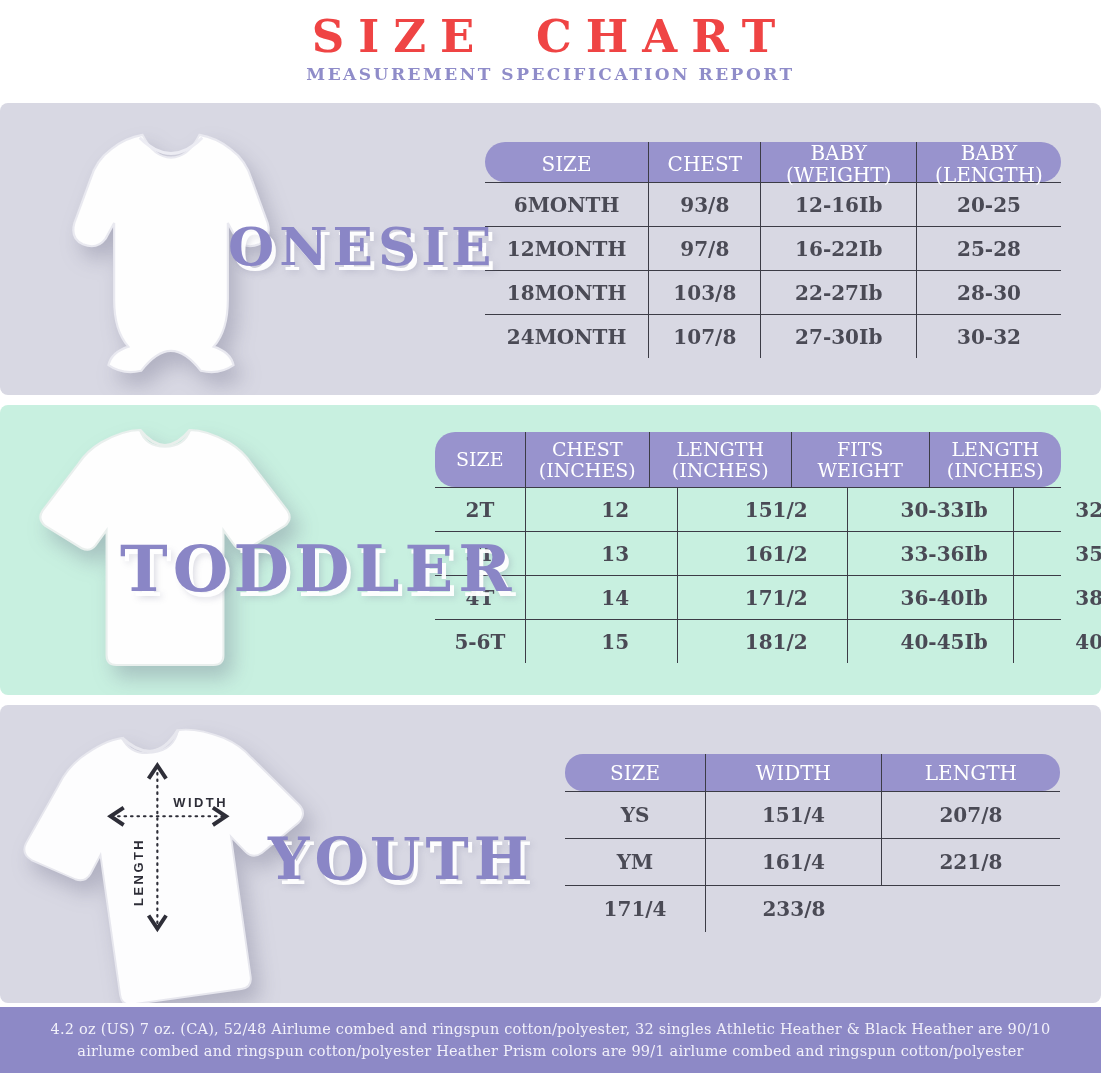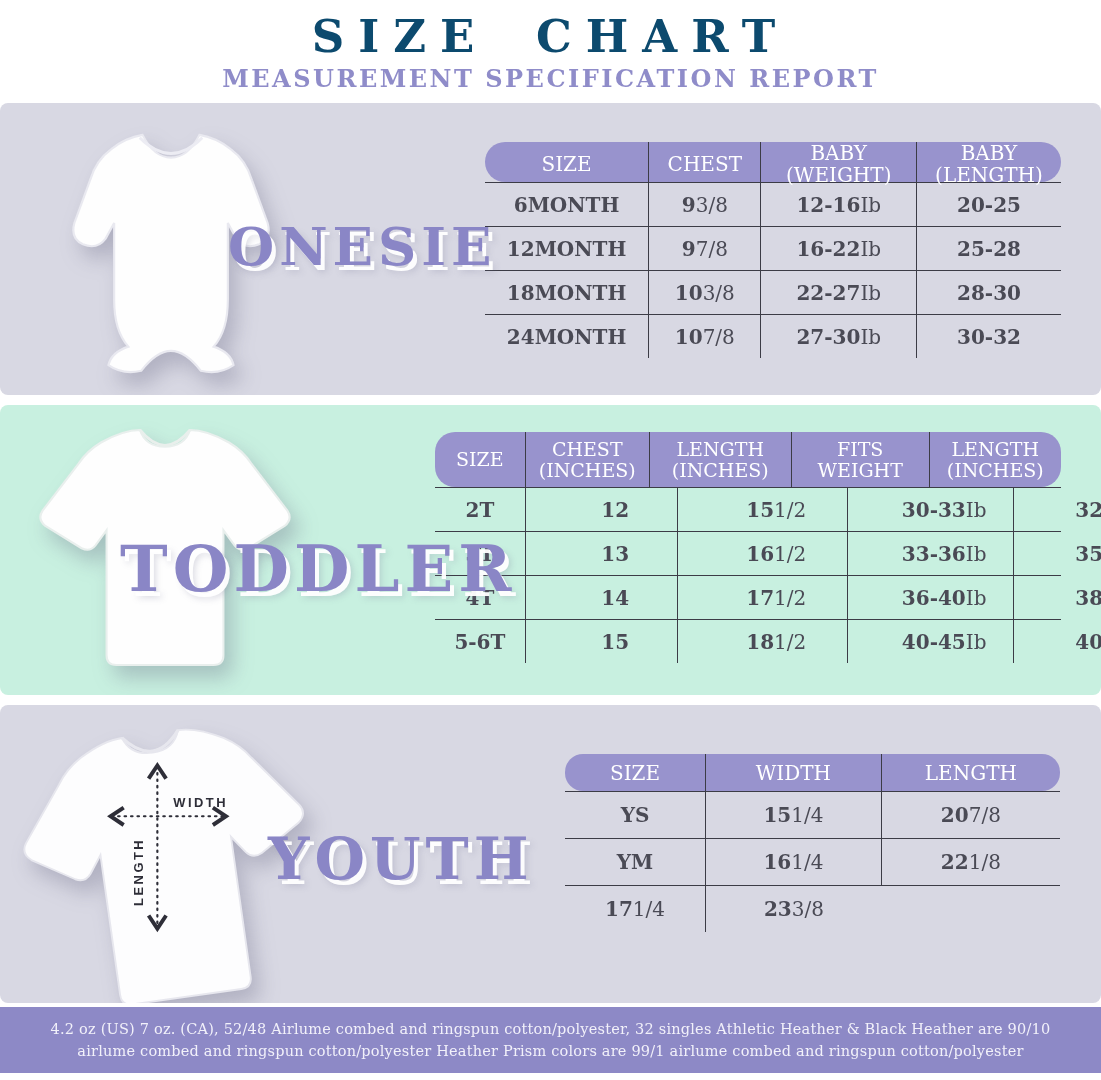--- a/index.html
+++ b/index.html
@@ -2,22 +2,22 @@
 <html><head>
 <meta charset="utf-8">
 <style>
   html,body{margin:0;padding:0;background:#ffffff;}
   body{width:1101px;height:1080px;overflow:hidden;font-family:"Liberation Sans",sans-serif;}
   .page{position:relative;width:1101px;height:1080px;background:#ffffff;}
 
   
   header{height:103px;text-align:center;padding-top:10px;box-sizing:border-box;}
   .title{margin:0;font-family:"DejaVu Serif",serif;font-weight:bold;font-size:45px;
-         color:#0c4a6e;letter-spacing:14px;word-spacing:18px;}
-  .subtitle{margin:1px 0 0;font-family:"DejaVu Serif",serif;font-weight:600;font-size:24px;
+         color:#ef4444;letter-spacing:14px;word-spacing:18px;}
+  .subtitle{margin:1px 0 0;font-family:"DejaVu Serif",serif;font-weight:600;font-size:17px;
          color:#8f8cc9;letter-spacing:2.5px;}
 
   
   .band{position:relative;border-radius:8px;overflow:hidden;}
   .band.lavender{background:#d8d8e3;}
   .band.mint{background:#c8f0e0;}
   .s1{height:292px;margin-bottom:10px;}
   .s2{height:290px;margin-bottom:10px;}
   .s3{height:298px;margin-bottom:4px;}
 
@@ -40,21 +40,21 @@
   .tr{display:grid;align-items:stretch;}
   .tr.head{background:#9893cd;border-radius:20px;color:#ffffff;}
   .cell{display:flex;align-items:center;justify-content:center;box-sizing:border-box;
         border-right:1.6px solid var(--line);text-align:center;}
   .cell:last-child{border-right:none;}
   .th{font-family:"DejaVu Serif",serif;font-weight:normal;font-size:20px;
       white-space:pre-line;line-height:1.1;}
   .tr.body{border-top:1.6px solid var(--line);color:#4a4a55;
       font-family:"DejaVu Serif",serif;font-size:20px;}
   .hv{font-weight:bold;}
-  .lt{font-weight:normal;}
+  .lt{font-weight:bold;}
 
   .t0{left:485px;top:39px;width:576px;}
   .t0 .tr{grid-template-columns:28.5% 19.5% 27% 25%;}
   .t0 .tr.head{height:40px;}
   .t0 .tr.body{height:43px;}
 
   .t1{left:435px;top:27px;width:626px;}
   .t1 .tr{grid-template-columns:14.5% 19.8% 22.7% 22% 21%;}
   .t1 .tr.head{height:55px;}
   .t1 .tr.body{height:43px;gap:28px;}

